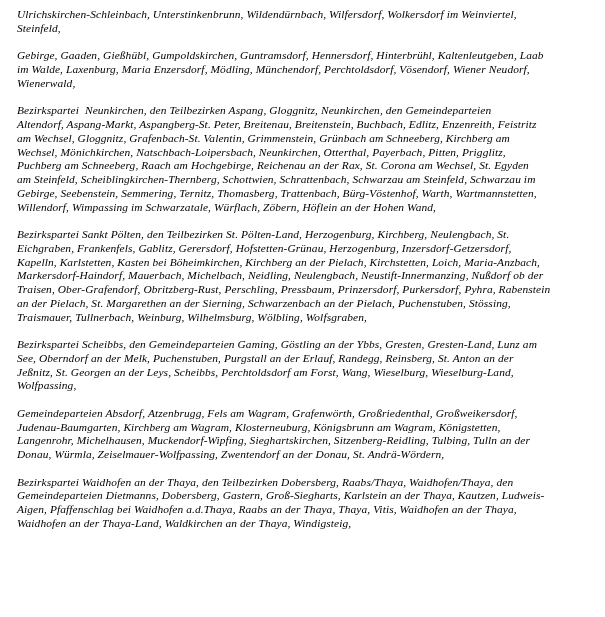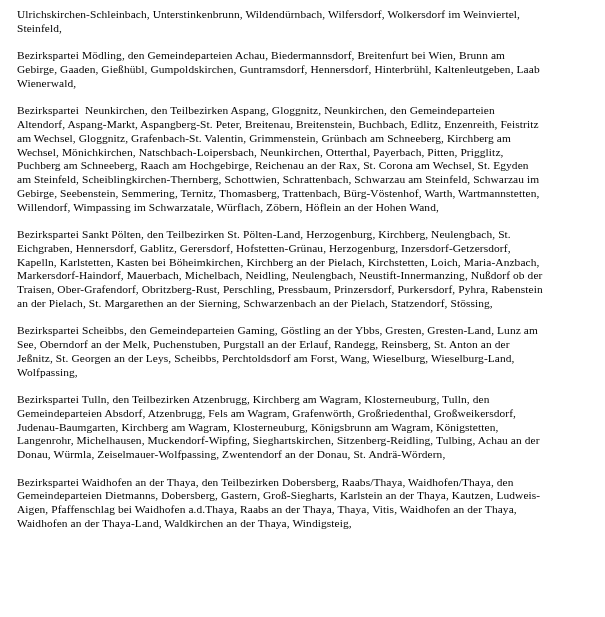--- a/index.html
+++ b/index.html
@@ -27,65 +27,66 @@
   }
   .paragraph {
     margin: 0 0 13.75px 0;
   }
   .paragraph:last-child {
     margin-bottom: 12px;
   }
   .text-line {
     white-space: pre;      
     letter-spacing: 0.1px;
+    font-style: italic;
   }
 </style>
 </head>
 <body>
 
 <div class="page">
   <div class="doc-body" id="doc">
       <div class="paragraph">
         <div class="text-line">Ulrichskirchen-Schleinbach, Unterstinkenbrunn, Wildendürnbach, Wilfersdorf, Wolkersdorf im Weinviertel,</div>
         <div class="text-line">Steinfeld,</div>
       </div>
       <div class="paragraph">
-        <div class="text-line">Bezirkspartei Mödling, den Gemeindeparteien Achau, Biedermannsdorf, Breitenfurt bei Wien, Brunn am</div>
         <div class="text-line">Gebirge, Gaaden, Gießhübl, Gumpoldskirchen, Guntramsdorf, Hennersdorf, Hinterbrühl, Kaltenleutgeben, Laab</div>
+        <div class="text-line">im Walde, Laxenburg, Maria Enzersdorf, Mödling, Münchendorf, Perchtoldsdorf, Vösendorf, Wiener Neudorf,</div>
         <div class="text-line">Wienerwald,</div>
       </div>
       <div class="paragraph">
         <div class="text-line">Bezirkspartei  Neunkirchen, den Teilbezirken Aspang, Gloggnitz, Neunkirchen, den Gemeindeparteien</div>
         <div class="text-line">Altendorf, Aspang-Markt, Aspangberg-St. Peter, Breitenau, Breitenstein, Buchbach, Edlitz, Enzenreith, Feistritz</div>
         <div class="text-line">am Wechsel, Gloggnitz, Grafenbach-St. Valentin, Grimmenstein, Grünbach am Schneeberg, Kirchberg am</div>
         <div class="text-line">Wechsel, Mönichkirchen, Natschbach-Loipersbach, Neunkirchen, Otterthal, Payerbach, Pitten, Prigglitz,</div>
         <div class="text-line">Puchberg am Schneeberg, Raach am Hochgebirge, Reichenau an der Rax, St. Corona am Wechsel, St. Egyden</div>
         <div class="text-line">am Steinfeld, Scheiblingkirchen-Thernberg, Schottwien, Schrattenbach, Schwarzau am Steinfeld, Schwarzau im</div>
         <div class="text-line">Gebirge, Seebenstein, Semmering, Ternitz, Thomasberg, Trattenbach, Bürg-Vöstenhof, Warth, Wartmannstetten,</div>
         <div class="text-line">Willendorf, Wimpassing im Schwarzatale, Würflach, Zöbern, Höflein an der Hohen Wand,</div>
       </div>
       <div class="paragraph">
         <div class="text-line">Bezirkspartei Sankt Pölten, den Teilbezirken St. Pölten-Land, Herzogenburg, Kirchberg, Neulengbach, St.</div>
-        <div class="text-line">Eichgraben, Hennersdorf, Gablitz, Gerersdorf, Hofstetten-Grünau, Herzogenburg, Inzersdorf-Getzersdorf,</div>
+        <div class="text-line">Eichgraben, Frankenfels, Gablitz, Gerersdorf, Hofstetten-Grünau, Herzogenburg, Inzersdorf-Getzersdorf,</div>
         <div class="text-line">Kapelln, Karlstetten, Kasten bei Böheimkirchen, Kirchberg an der Pielach, Kirchstetten, Loich, Maria-Anzbach,</div>
         <div class="text-line">Markersdorf-Haindorf, Mauerbach, Michelbach, Neidling, Neulengbach, Neustift-Innermanzing, Nußdorf ob der</div>
         <div class="text-line">Traisen, Ober-Grafendorf, Obritzberg-Rust, Perschling, Pressbaum, Prinzersdorf, Purkersdorf, Pyhra, Rabenstein</div>
-        <div class="text-line">an der Pielach, St. Margarethen an der Sierning, Schwarzenbach an der Pielach, Statzendorf, Stössing,</div>
+        <div class="text-line">an der Pielach, St. Margarethen an der Sierning, Schwarzenbach an der Pielach, Puchenstuben, Stössing,</div>
+        <div class="text-line">Traismauer, Tullnerbach, Weinburg, Wilhelmsburg, Wölbling, Wolfsgraben,</div>
       </div>
       <div class="paragraph">
         <div class="text-line">Bezirkspartei Scheibbs, den Gemeindeparteien Gaming, Göstling an der Ybbs, Gresten, Gresten-Land, Lunz am</div>
         <div class="text-line">See, Oberndorf an der Melk, Puchenstuben, Purgstall an der Erlauf, Randegg, Reinsberg, St. Anton an der</div>
         <div class="text-line">Jeßnitz, St. Georgen an der Leys, Scheibbs, Perchtoldsdorf am Forst, Wang, Wieselburg, Wieselburg-Land,</div>
         <div class="text-line">Wolfpassing,</div>
       </div>
       <div class="paragraph">
-        <div class="text-line">Bezirkspartei Tulln, den Teilbezirken Atzenbrugg, Kirchberg am Wagram, Klosterneuburg, Tulln, den</div>
         <div class="text-line">Gemeindeparteien Absdorf, Atzenbrugg, Fels am Wagram, Grafenwörth, Großriedenthal, Großweikersdorf,</div>
         <div class="text-line">Judenau-Baumgarten, Kirchberg am Wagram, Klosterneuburg, Königsbrunn am Wagram, Königstetten,</div>
-        <div class="text-line">Langenrohr, Michelhausen, Muckendorf-Wipfing, Sieghartskirchen, Sitzenberg-Reidling, Tulbing, Achau an der</div>
+        <div class="text-line">Langenrohr, Michelhausen, Muckendorf-Wipfing, Sieghartskirchen, Sitzenberg-Reidling, Tulbing, Tulln an der</div>
         <div class="text-line">Donau, Würmla, Zeiselmauer-Wolfpassing, Zwentendorf an der Donau, St. Andrä-Wördern,</div>
       </div>
       <div class="paragraph">
         <div class="text-line">Bezirkspartei Waidhofen an der Thaya, den Teilbezirken Dobersberg, Raabs/Thaya, Waidhofen/Thaya, den</div>
         <div class="text-line">Gemeindeparteien Dietmanns, Dobersberg, Gastern, Groß-Siegharts, Karlstein an der Thaya, Kautzen, Ludweis-</div>
         <div class="text-line">Aigen, Pfaffenschlag bei Waidhofen a.d.Thaya, Raabs an der Thaya, Thaya, Vitis, Waidhofen an der Thaya,</div>
         <div class="text-line">Waidhofen an der Thaya-Land, Waldkirchen an der Thaya, Windigsteig,</div>
       </div>
     </div>
 </div>

